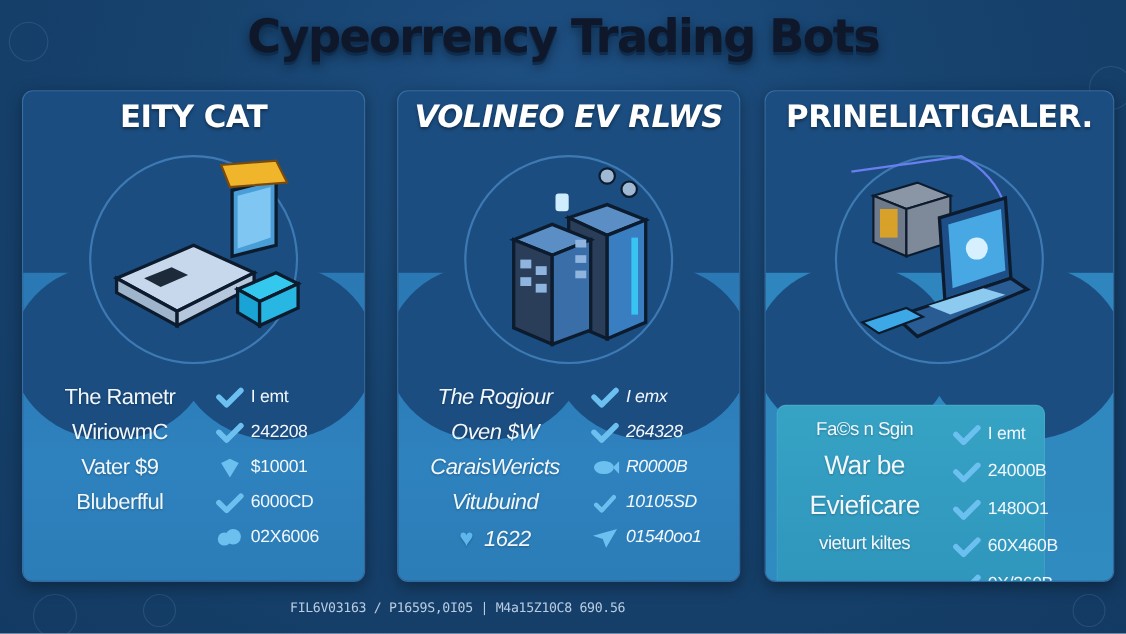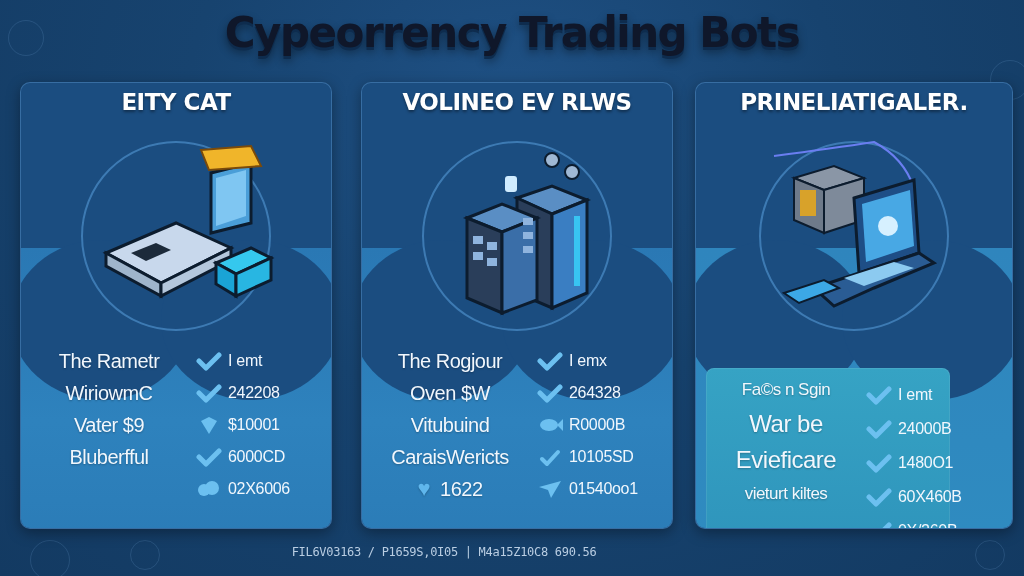--- a/index.html
+++ b/index.html
@@ -19,25 +19,25 @@
   }
   .panel {
     position: absolute; top: 82px; width: 312px; height: 447px;
     border-radius: 10px;
     background: #1b4d80;
     border: 1.5px solid rgba(110,170,225,0.35);
     box-shadow: 0 4px 14px rgba(0,0,0,0.35);
     overflow: hidden;
   }
   .panel.p1 { left: 20px; }
-  .panel.p2 { left: 361px; }
+  .panel.p2 { left: 361px; font-style: italic; }
   .panel.p3 { left: 695px; width: 318px; padding-left: 13px; }
   .panel-title {
     position: absolute; left: 0; top: 6px; width: 100%; text-align: center;
-    font-family: "DejaVu Sans", sans-serif; font-size: 23px; letter-spacing: -0.5px; color: #fff;
+    font-family: "DejaVu Sans", sans-serif; font-size: 28px; letter-spacing: -0.5px; color: #fff;
     text-shadow: 0 2px 3px rgba(0,0,0,0.4);
   }
   .lower {
     position: absolute; left: 0; top: 165px; width: 100%; height: 290px;
     background: linear-gradient(180deg, #2a78b4 0%, #2e82bd 60%, #2b7cb7 100%);
   }
   .p3 .lower { background: linear-gradient(180deg, #2f85bd 0%, #2f8bc0 100%); }
   .dip {
     position: absolute; top: -8px; width: 180px; height: 160px;
     background: #1b4d80; border-radius: 50%;
@@ -64,21 +64,21 @@
   .row-r { height: 32px; display: flex; align-items: center; gap: 6px; text-align: center; }
   .row-r .val { font-size: 16px; color: #f1f7fd; letter-spacing: -0.3px; white-space: nowrap; }
   .check { width: 26px; height: 20px; display: inline-block; flex: none; }
   .p3 .col-left { left: 0; width: 160px; top: 6px; }
   .p3 .col-right { left: 160px; top: 10px; }
   .p3 .row-r { height: 34px; }
   .p3 .small { font-size: 17px; height: 32px; line-height: 32px; }
   .p3 .big { font-size: 24px; height: 36px; line-height: 36px; }
   .footer {
     position: absolute; left: 0; top: 545px; width: 832px; text-align: center;
-    font-family: "DejaVu Sans Mono", monospace; font-size: 12px; color: #b9cde2; letter-spacing: -0.3px; margin-left: 28px;
+    font-family: "DejaVu Sans Mono", monospace; font-size: 12px; color: #b9cde2; letter-spacing: -0.3px;
   }
 </style>
 </head>
 <body>
 
 <div class="doodle" style="left:30px;top:540px;width:40px;height:40px;"></div>
 <div class="doodle" style="left:130px;top:540px;width:30px;height:30px;"></div>
 <div class="doodle" style="left:975px;top:540px;width:30px;height:30px;"></div>
 <div class="doodle" style="left:990px;top:60px;width:40px;height:40px;"></div>
 <div class="doodle" style="left:8px;top:20px;width:36px;height:36px;"></div>
@@ -172,22 +172,22 @@
         <rect x="106" y="108" width="10" height="7"></rect>
       </g>
     <rect x="88" y="38" width="12" height="16" rx="3" fill="#d0ecff"></rect>
     <circle cx="135" cy="22" r="7" fill="#9fb8d4" stroke="#0c1c2e" stroke-width="2"></circle>
     <circle cx="155" cy="34" r="7" fill="#9fb8d4" stroke="#0c1c2e" stroke-width="2"></circle>
   </svg>
   <div class="table-area">
     <div class="col-left">
       <div class="row-l">The Rogjour</div>
       <div class="row-l">Oven $W</div>
+      <div class="row-l">CaraisWericts</div>
       <div class="row-l">Vitubuind</div>
-      <div class="row-l">CaraisWericts</div>
       <div class="row-l">
         <span style="color:#5fb6ec;font-size:22px;margin-right:10px;">♥</span><span>1622</span>
       </div>
     </div>
     <div class="col-right">
       <div class="row-r">
         <svg class="check" viewBox="0 0 26 20">
             <path d="M3 10 L10 17 L23 4" fill="none" stroke="#6cc0f0" stroke-width="5" stroke-linecap="round" stroke-linejoin="round"></path>
           </svg>
         <span class="val">I emx</span>

